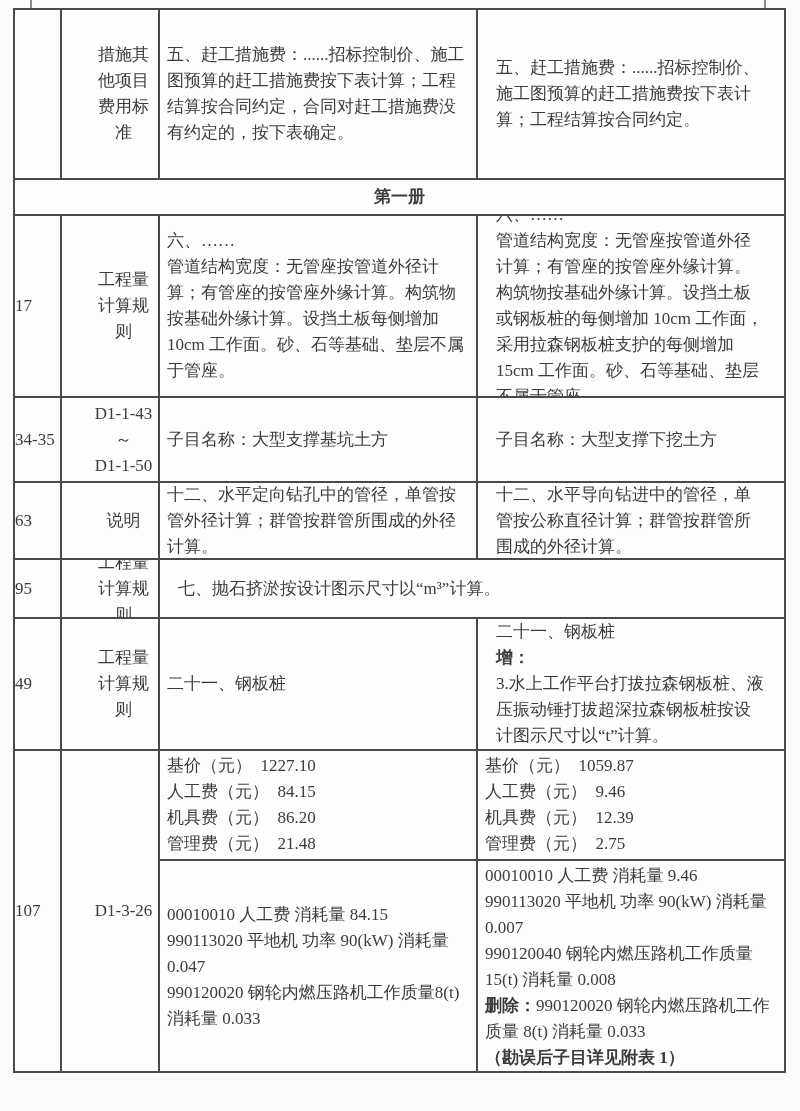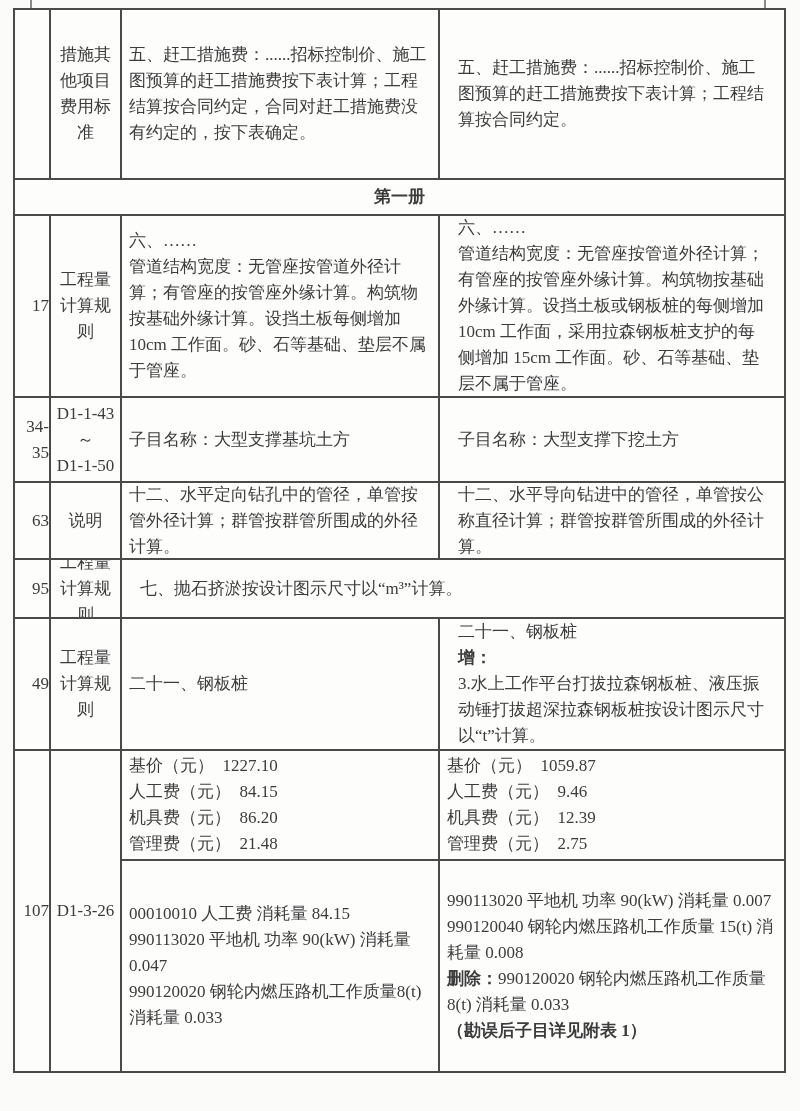--- a/index.html
+++ b/index.html
@@ -18,22 +18,22 @@
   }
   .row{display:flex;border-bottom:2px solid #4a4a4a;}
   .row:last-child{border-bottom:none;}
   .cell{
     display:flex;flex-direction:column;justify-content:center;
     box-sizing:border-box;
     font-size:17px;line-height:26px;
     white-space:pre-wrap;
     overflow:hidden;
   }
-  .c1{width:36px;border-right:2px solid #4a4a4a;text-align:right;flex-shrink:0;padding-left:8px;}
-  .c2{width:71px;border-right:2px solid #4a4a4a;text-align:center;flex-shrink:0;padding:0 2px;}
+  .c1{width:47px;border-right:2px solid #4a4a4a;text-align:left;flex-shrink:0;}
+  .c2{width:71px;border-right:2px solid #4a4a4a;text-align:center;flex-shrink:0;padding:0 2px;margin-left:27px;}
   .c3{width:318px;border-right:2px solid #4a4a4a;padding:2px 7px;flex-shrink:0;}
   .c4{flex:1;padding:2px 18px;}
   .section-cell{
     width:100%;text-align:center;padding:4px 0;
     font-size:17px;line-height:26px;font-weight:bold;
   }
   .h-r1{height:168px;}
   .h-r17{height:180px;}
   .h-r3435{height:83px;}
   .h-r63{height:75px;}
@@ -134,20 +134,21 @@
           <div class="line">管理费（元）  2.75</div>
         </div>
       </div>
       <div class="subrow subrow-bottom">
         <div class="cell c3s">
           <div class="line">00010010 人工费 消耗量 84.15</div>
           <div class="line">990113020 平地机 功率 90(kW) 消耗量 0.047</div>
           <div class="line">990120020 钢轮内燃压路机工作质量8(t) 消耗量 0.033</div>
         </div>
         <div class="cell c4s">
+          <div class="line">00010010 人工费 消耗量 9.46</div>
           <div class="line">990113020 平地机 功率 90(kW) 消耗量 0.007</div>
           <div class="line">990120040 钢轮内燃压路机工作质量 15(t) 消耗量 0.008</div>
           <div class="line"><span class="bold">删除：</span><span>990120020 钢轮内燃压路机工作质量 8(t) 消耗量 0.033</span></div>
           <div class="line bold">（勘误后子目详见附表 1）</div>
         </div>
       </div>
     </div>
   </div>
 
 </div>

